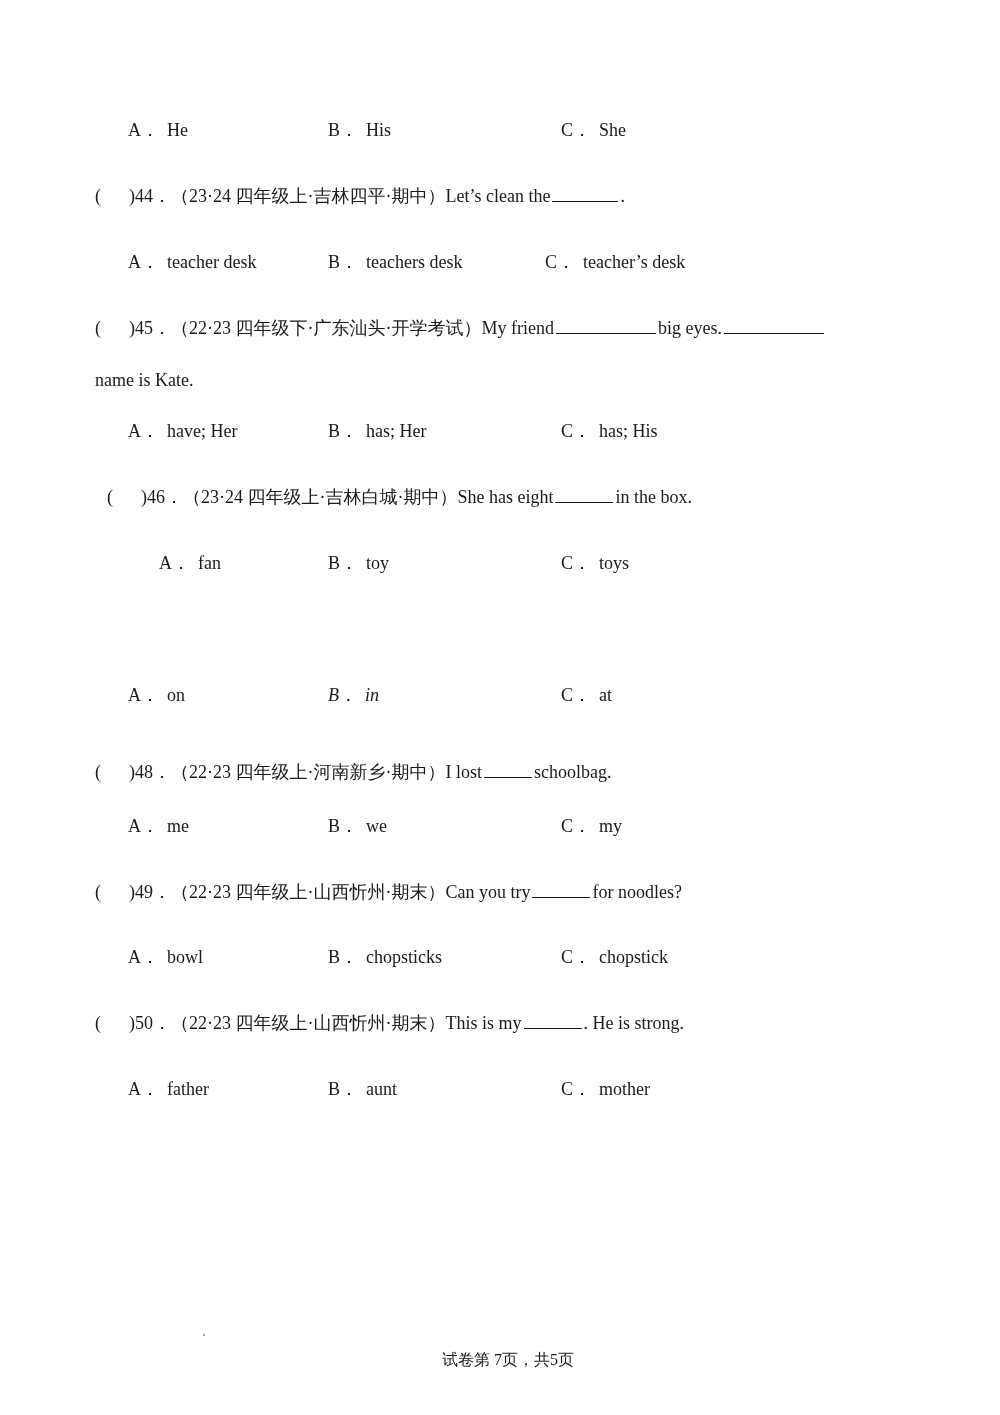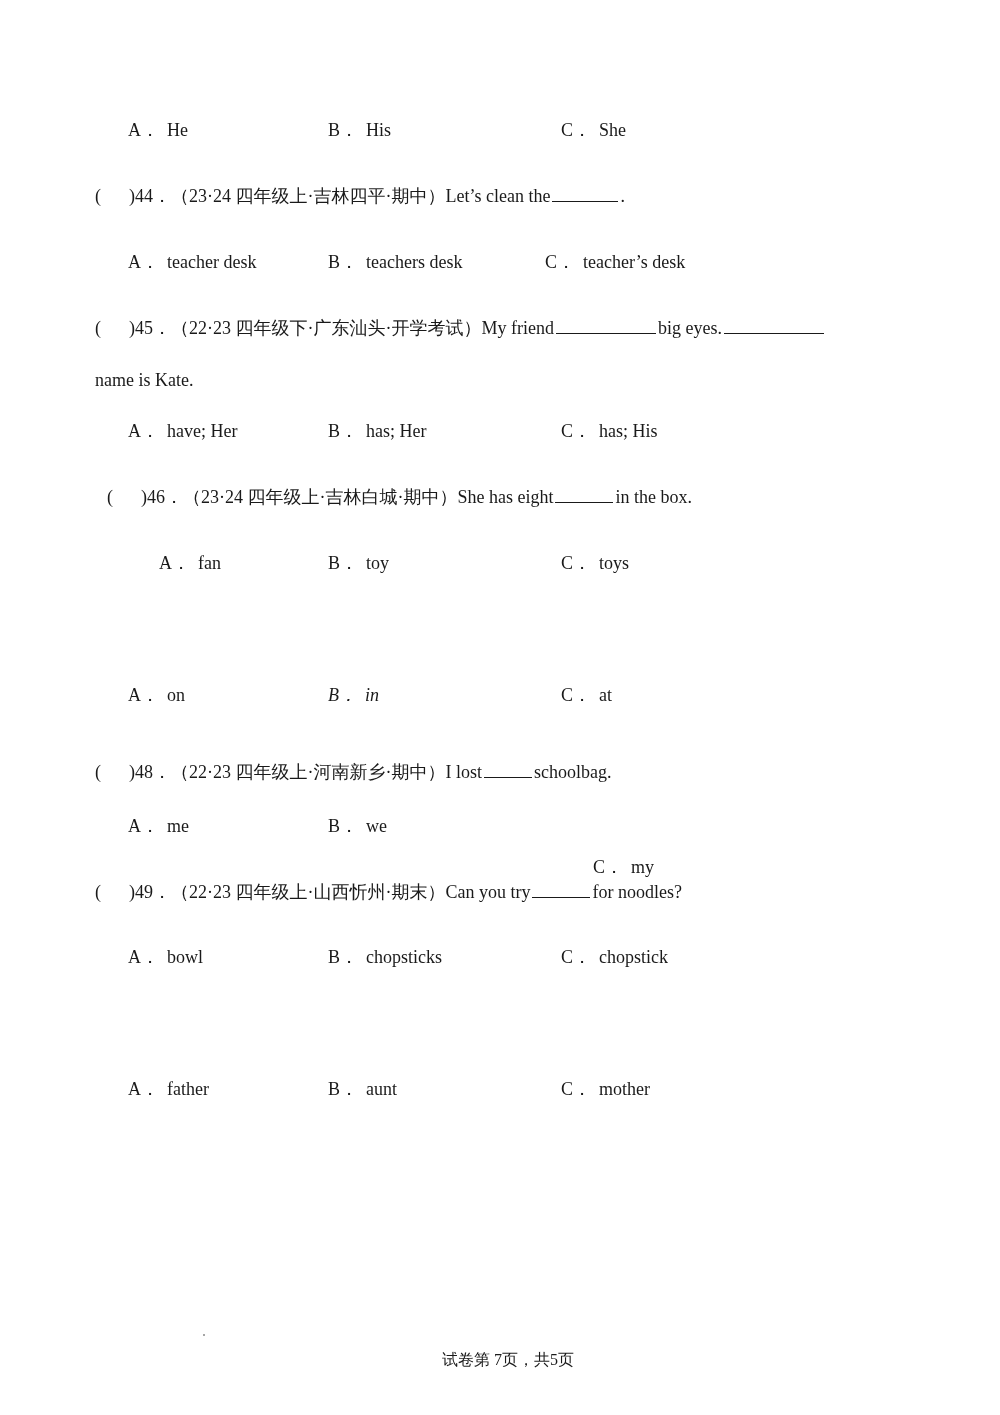--- a/index.html
+++ b/index.html
@@ -136,37 +136,40 @@
 
   <div class="line q-line" style="top:749px;margin-top:12px;">
     <span class="paren-open">(</span><span class="paren-close">)</span><span class="qnum">48．</span><span class="source">（22·23 四年级上·河南新乡·期中）</span><span class="stem">I lost </span><span class="blank" style="width:48px;"></span><span class="stem"> schoolbag.</span>
   </div>
   <div class="opt" style="left:128px; top:815px;">
     <span class="letter">A．</span><span>me</span>
   </div>
   <div class="opt" style="left:328px; top:815px;">
     <span class="letter">B．</span><span>we</span>
   </div>
-  <div class="opt" style="left:561px; top:856px;margin-left:32px;">
+  <div class="opt" style="left:561px; top:815px;">
     <span class="letter">C．</span><span>my</span>
   </div>
 
   <div class="line q-line" style="top:881px;">
     <span class="paren-open">(</span><span class="paren-close">)</span><span class="qnum">49．</span><span class="source">（22·23 四年级上·山西忻州·期末）</span><span class="stem">Can you try </span><span class="blank" style="width:58px;"></span><span class="stem"> for noodles?</span>
   </div>
   <div class="opt" style="left:128px; top:946px;">
     <span class="letter">A．</span><span>bowl</span>
   </div>
   <div class="opt" style="left:328px; top:946px;">
     <span class="letter">B．</span><span>chopsticks</span>
   </div>
   <div class="opt" style="left:561px; top:946px;">
     <span class="letter">C．</span><span>chopstick</span>
   </div>
 
+  <div class="line q-line" style="top:1012px;">
+    <span class="paren-open">(</span><span class="paren-close">)</span><span class="qnum">50．</span><span class="source">（22·23 四年级上·山西忻州·期末）</span><span class="stem">This is my </span><span class="blank" style="width:58px;"></span><span class="stem">. He is strong.</span>
+  </div>
   <div class="opt" style="left:128px; top:1078px;">
     <span class="letter">A．</span><span>father</span>
   </div>
   <div class="opt" style="left:328px; top:1078px;">
     <span class="letter">B．</span><span>aunt</span>
   </div>
   <div class="opt" style="left:561px; top:1078px;">
     <span class="letter">C．</span><span>mother</span>
   </div>
 

